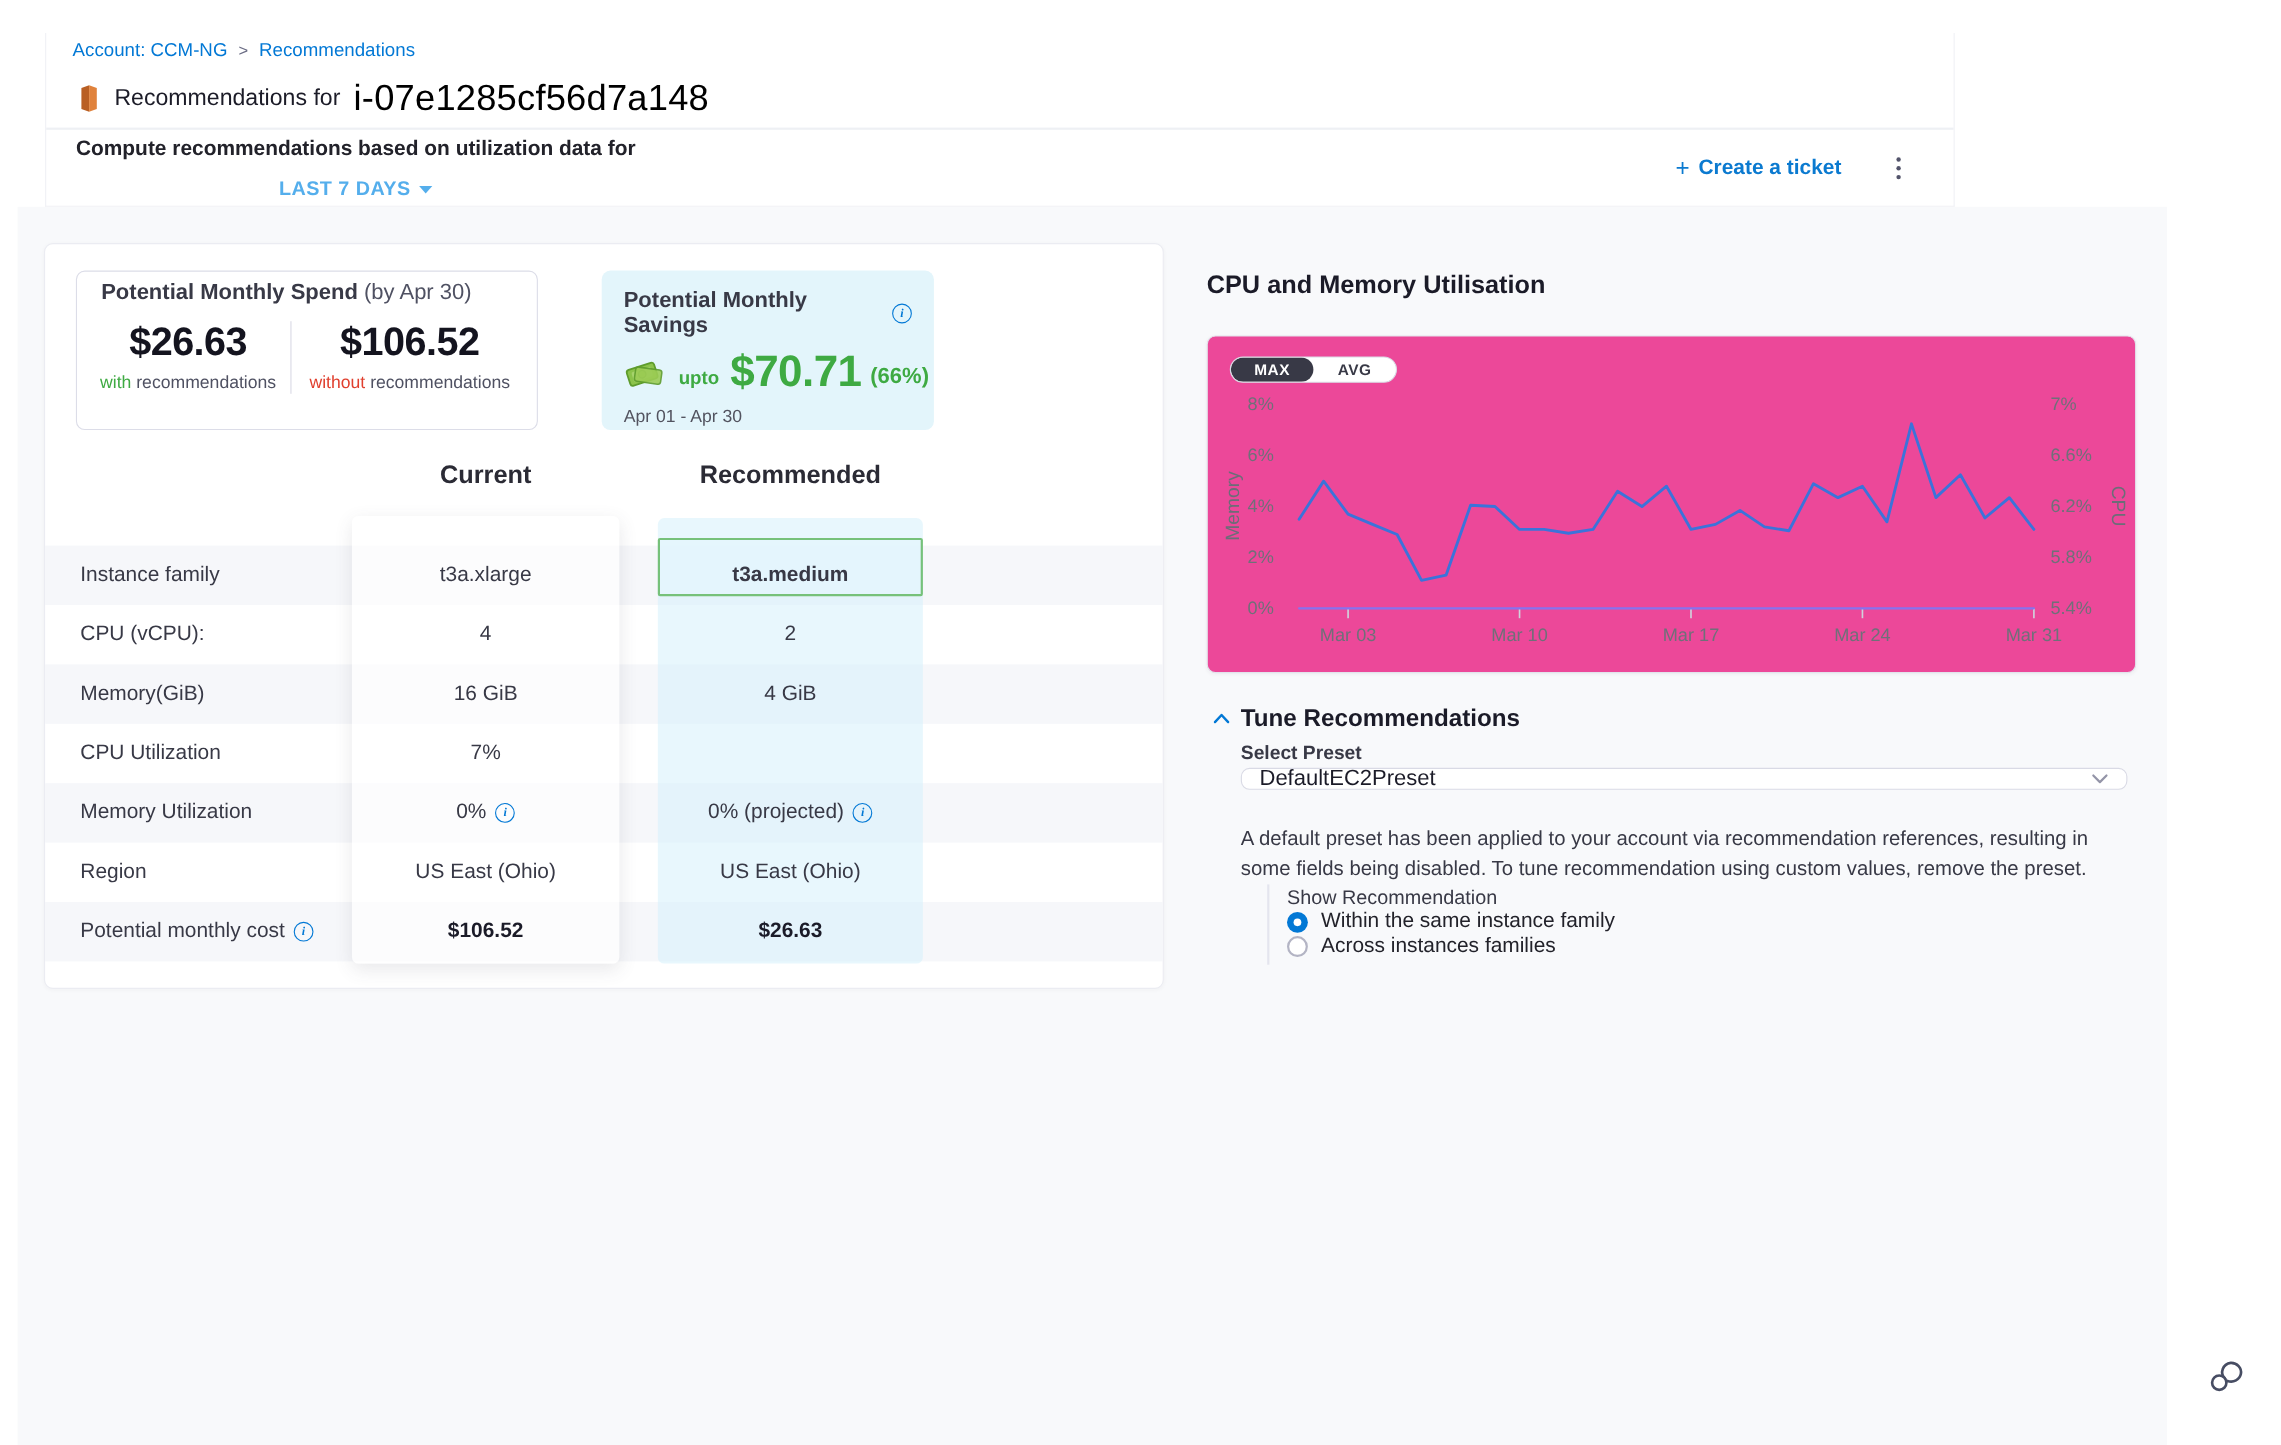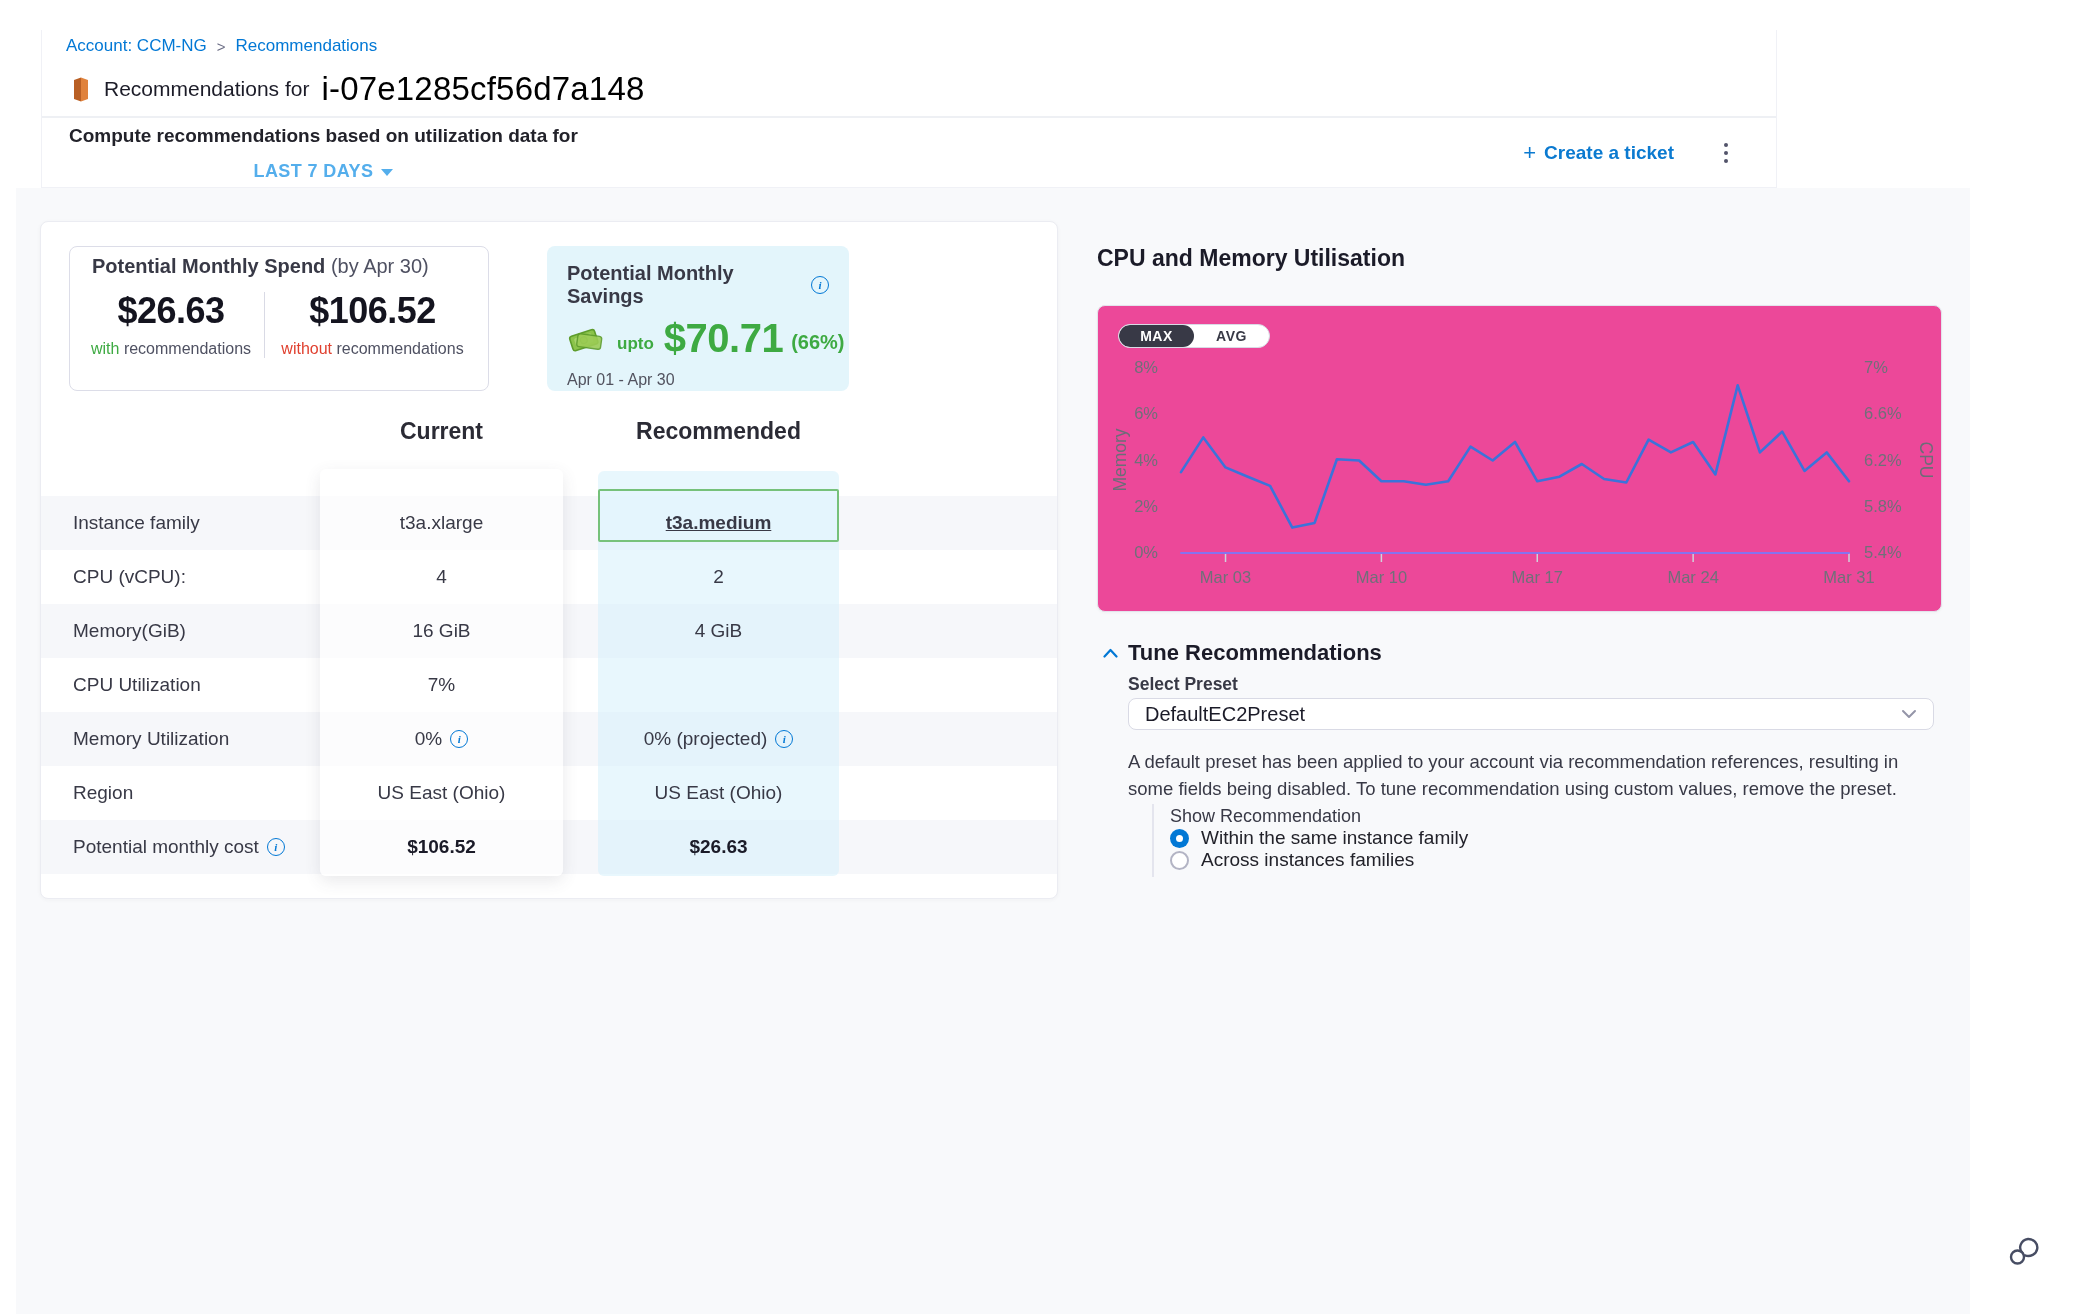--- a/index.html
+++ b/index.html
@@ -74,38 +74,38 @@
   .col-card.recommended { left:557px; top:249px; width:241px; height:405px; background:rgba(214,240,252,.55); }
   .highlight-cell { position:absolute; left:557px; top:267px; width:241px; height:53px;
                     background:rgba(228,246,253,.65); border:2px solid #76c17a; border-radius:2px; }
   .row-label { position:absolute; left:32px; height:54px; display:flex; align-items:center; gap:8px;
                font-size:19px; color:#383946; }
   .cell { position:absolute; height:54px; display:flex; align-items:center; justify-content:center; gap:8px;
           font-size:19px; color:#383946; }
   .cell.cur { left:279px; width:243px; }
   .cell.rec { left:557px; width:241px; }
   .cell.bold, .row-bold { font-weight:bold; color:#1b1b28; }
-  .cell.semibold { font-weight:bold;text-decoration:underline; }
+  .cell.semibold { font-weight:bold; }
 
   
   .chart-title { position:absolute; left:1081px; top:57px; font-size:23px; font-weight:bold; color:#1b1b28; }
   .chart-card { position:absolute; left:1081px; top:117px; width:845px; height:307px; background:#ec4899;
                 border:1px solid #e3e4ec; border-radius:8px; box-shadow:0 1px 3px rgba(40,41,61,.04); }
   .toggle { position:absolute; left:20px; top:18px; display:flex; height:24px; border:1px solid #d9dae5;
             border-radius:12px; overflow:hidden; background:#fff; }
   .toggle-seg { width:75px; display:flex; align-items:center; justify-content:center; font-size:14px;
                 font-weight:bold; color:#383946; cursor:pointer; letter-spacing:.5px; }
   .toggle-seg.on { background:#383946; color:#ffffff; border-radius:12px; }
   #chart-svg { position:absolute; left:10px; top:42px; }
 
   
   .tune-header { position:absolute; left:1087px; top:452px; display:flex; align-items:center; gap:10px; cursor:pointer; }
   .tune-heading { font-size:22px; font-weight:bold; color:#1b1b28; }
   .preset-label { position:absolute; left:1112px; top:486px; font-size:17.5px; font-weight:bold; color:#383946; }
-  .preset-select { position:absolute; left:1112px; top:510px; width:806px; height:32px; border:1px solid #d9dae5;
+  .preset-select { position:absolute; left:1112px; top:510px; width:806px; height:20px; border:1px solid #d9dae5;
                    border-radius:8px; background:#fff; display:flex; align-items:center; justify-content:space-between;
                    padding:0 16px; cursor:pointer; }
   .preset-value { font-size:20px; color:#1b1b28; }
   .tune-desc { position:absolute; left:1112px; top:560px; width:788px; font-size:18.5px; line-height:27px; color:#383946; }
   .indent-group { position:absolute; left:1136px; top:614px; border-left:2px solid #e4e5ee; padding:2px 0 6px 16px; margin-top:2px; }
   .show-label { font-size:18px; color:#383946; }
   .radio-row { display:flex; align-items:center; gap:12px; cursor:pointer; }
   .radio { width:19px; height:19px; border-radius:50%; border:2px solid #b3b4c4; background:#fff; flex:none; position:relative; }
   .radio.selected { border:none; background:#0278d5; }
   .radio.selected::after { content:""; position:absolute; left:6px; top:6px; width:7px; height:7px; border-radius:50%; background:#fff; }

